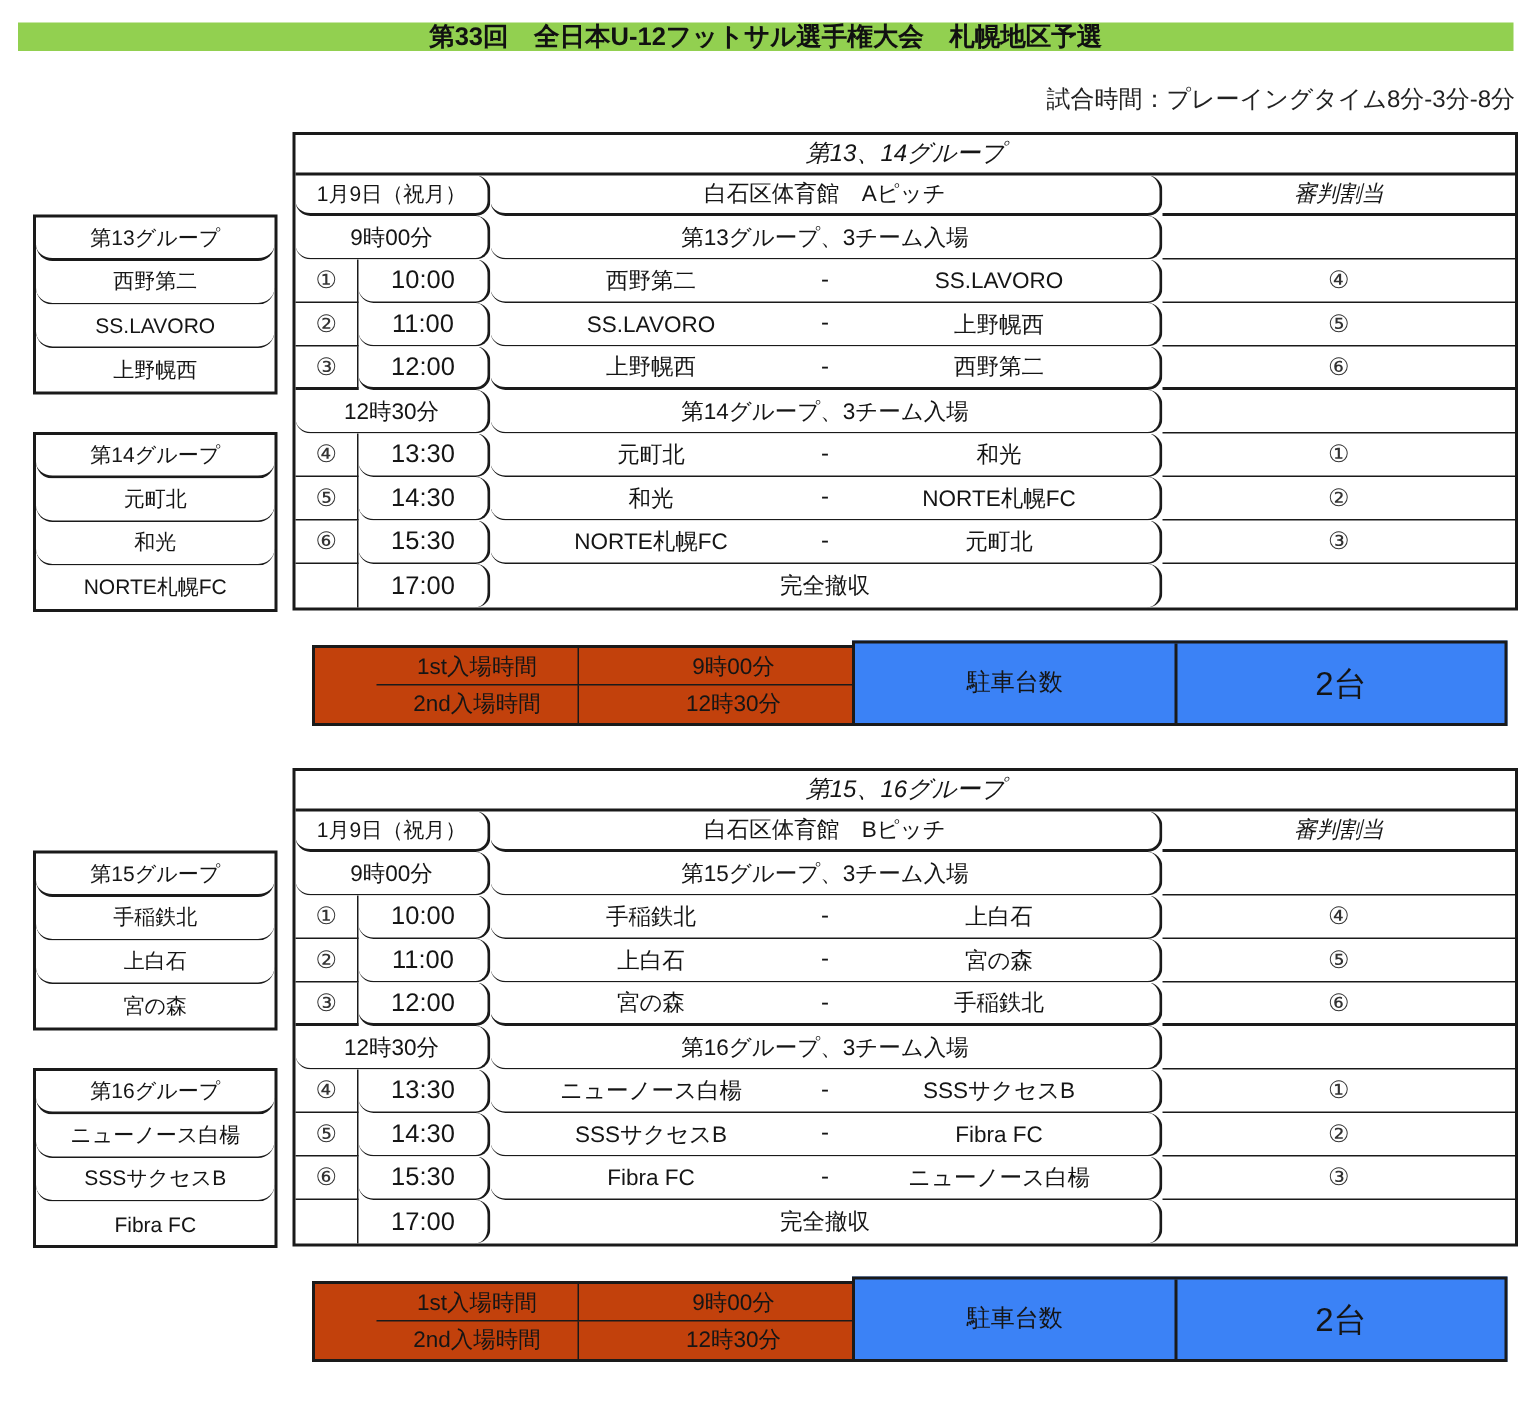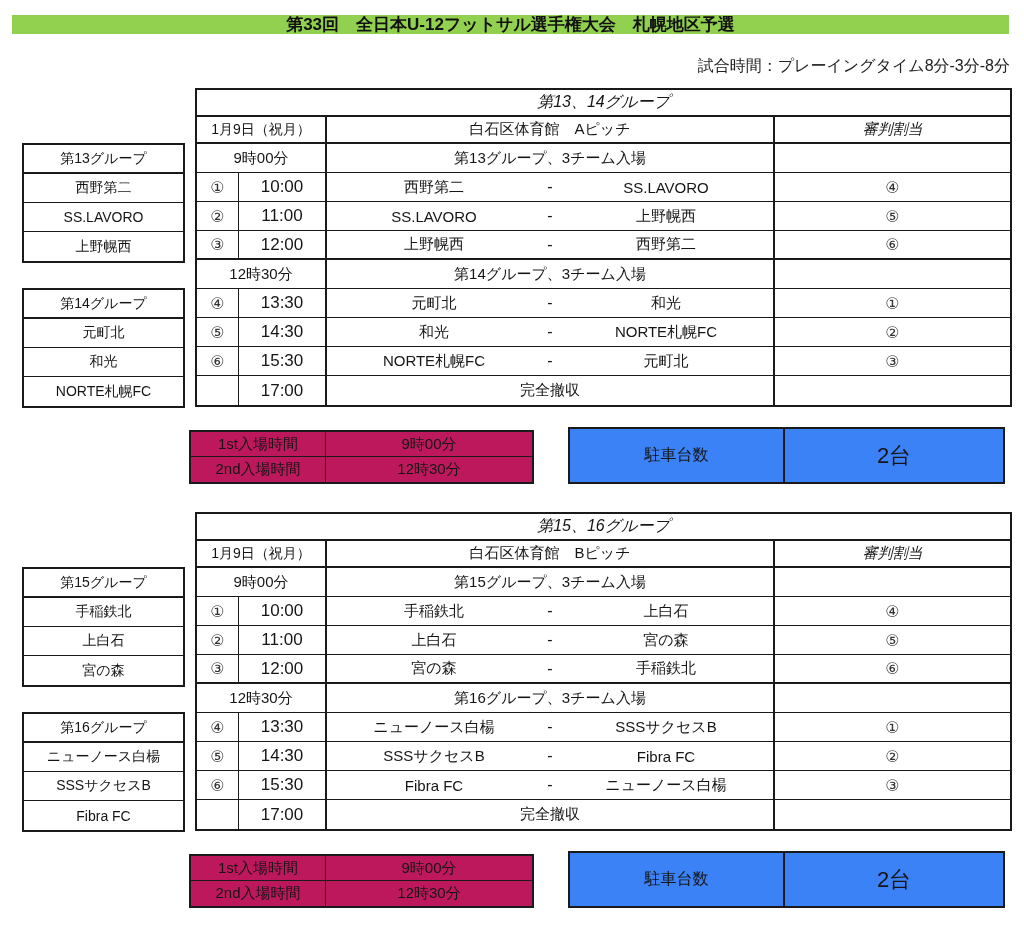--- a/index.html
+++ b/index.html
@@ -30,21 +30,21 @@
     grid-template-rows:27px 27px 29px 29px 29px 29px 29px 29px 29px 29px 29px;
     border:2px solid #1a1a1a; background:#fff;
   }
   .cell {
     border-right:1px solid #1a1a1a; border-bottom:1px solid #1a1a1a;
     display:flex; align-items:center; justify-content:center;
     font-size:15px; overflow:hidden; white-space:nowrap;
   }
   .cR0 { border-right:none;font-style:italic; }
   .cB0 { border-bottom:none; }
-  .thR { border-right-width:2px; }
+  .thR { border-right-width:2px;border-radius:10px; }
   .thB { border-bottom-width:2px; }
   .span2 { grid-column:span 2; }
   .span4 { grid-column:1 / -1; }
   .ttl { font-size:16px; }
   .date { font-size:14px; }
   .time { font-size:17px; font-family:"Liberation Sans","DejaVu Sans",sans-serif; }
   .circ { font-size:16px; color:#333; }
   .match { padding:0 4px; }
   .match .hm, .match .aw { flex:1; text-align:center; }
   .match .ds { width:26px; text-align:center; font-size:16px; }
@@ -52,30 +52,30 @@
   
   .gtable {
     position:absolute; left:22px; width:163px;
     display:grid; grid-template-rows:29px 29px 29px 29px;
     border:2px solid #1a1a1a; background:#fff;
   }
   .gt1 { top:55px; }
   .gt2 { top:200px; }
   .gcell {
     border-bottom:1px solid #1a1a1a; display:flex; align-items:center;
-    justify-content:center; font-size:14px; white-space:nowrap; overflow:hidden;
+    justify-content:center; font-size:14px; white-space:nowrap; overflow:hidden;border-radius:11px;
   }
   .ghead { border-bottom-width:2px; }
   .gB0 { border-bottom:none; }
 
   
   .etable {
-    position:absolute; left:189px; top:342px;
+    position:absolute; left:208px; top:342px;
     display:grid; grid-template-columns:135px 206px; grid-template-rows:25px 25px;
-    border:2px solid #1a1a1a; background:#be185d;
+    border:2px solid #1a1a1a; background:#c2410c;padding-left:41px;
   }
   .ecell {
     border-right:1px solid #1a1a1a; border-bottom:1px solid #1a1a1a;
     display:flex; align-items:center; justify-content:center; font-size:15px; white-space:nowrap;
   }
   .ecell.val { border-right:none; }
   .ecell.bot { border-bottom:none; }
 
   
   .ptable {

